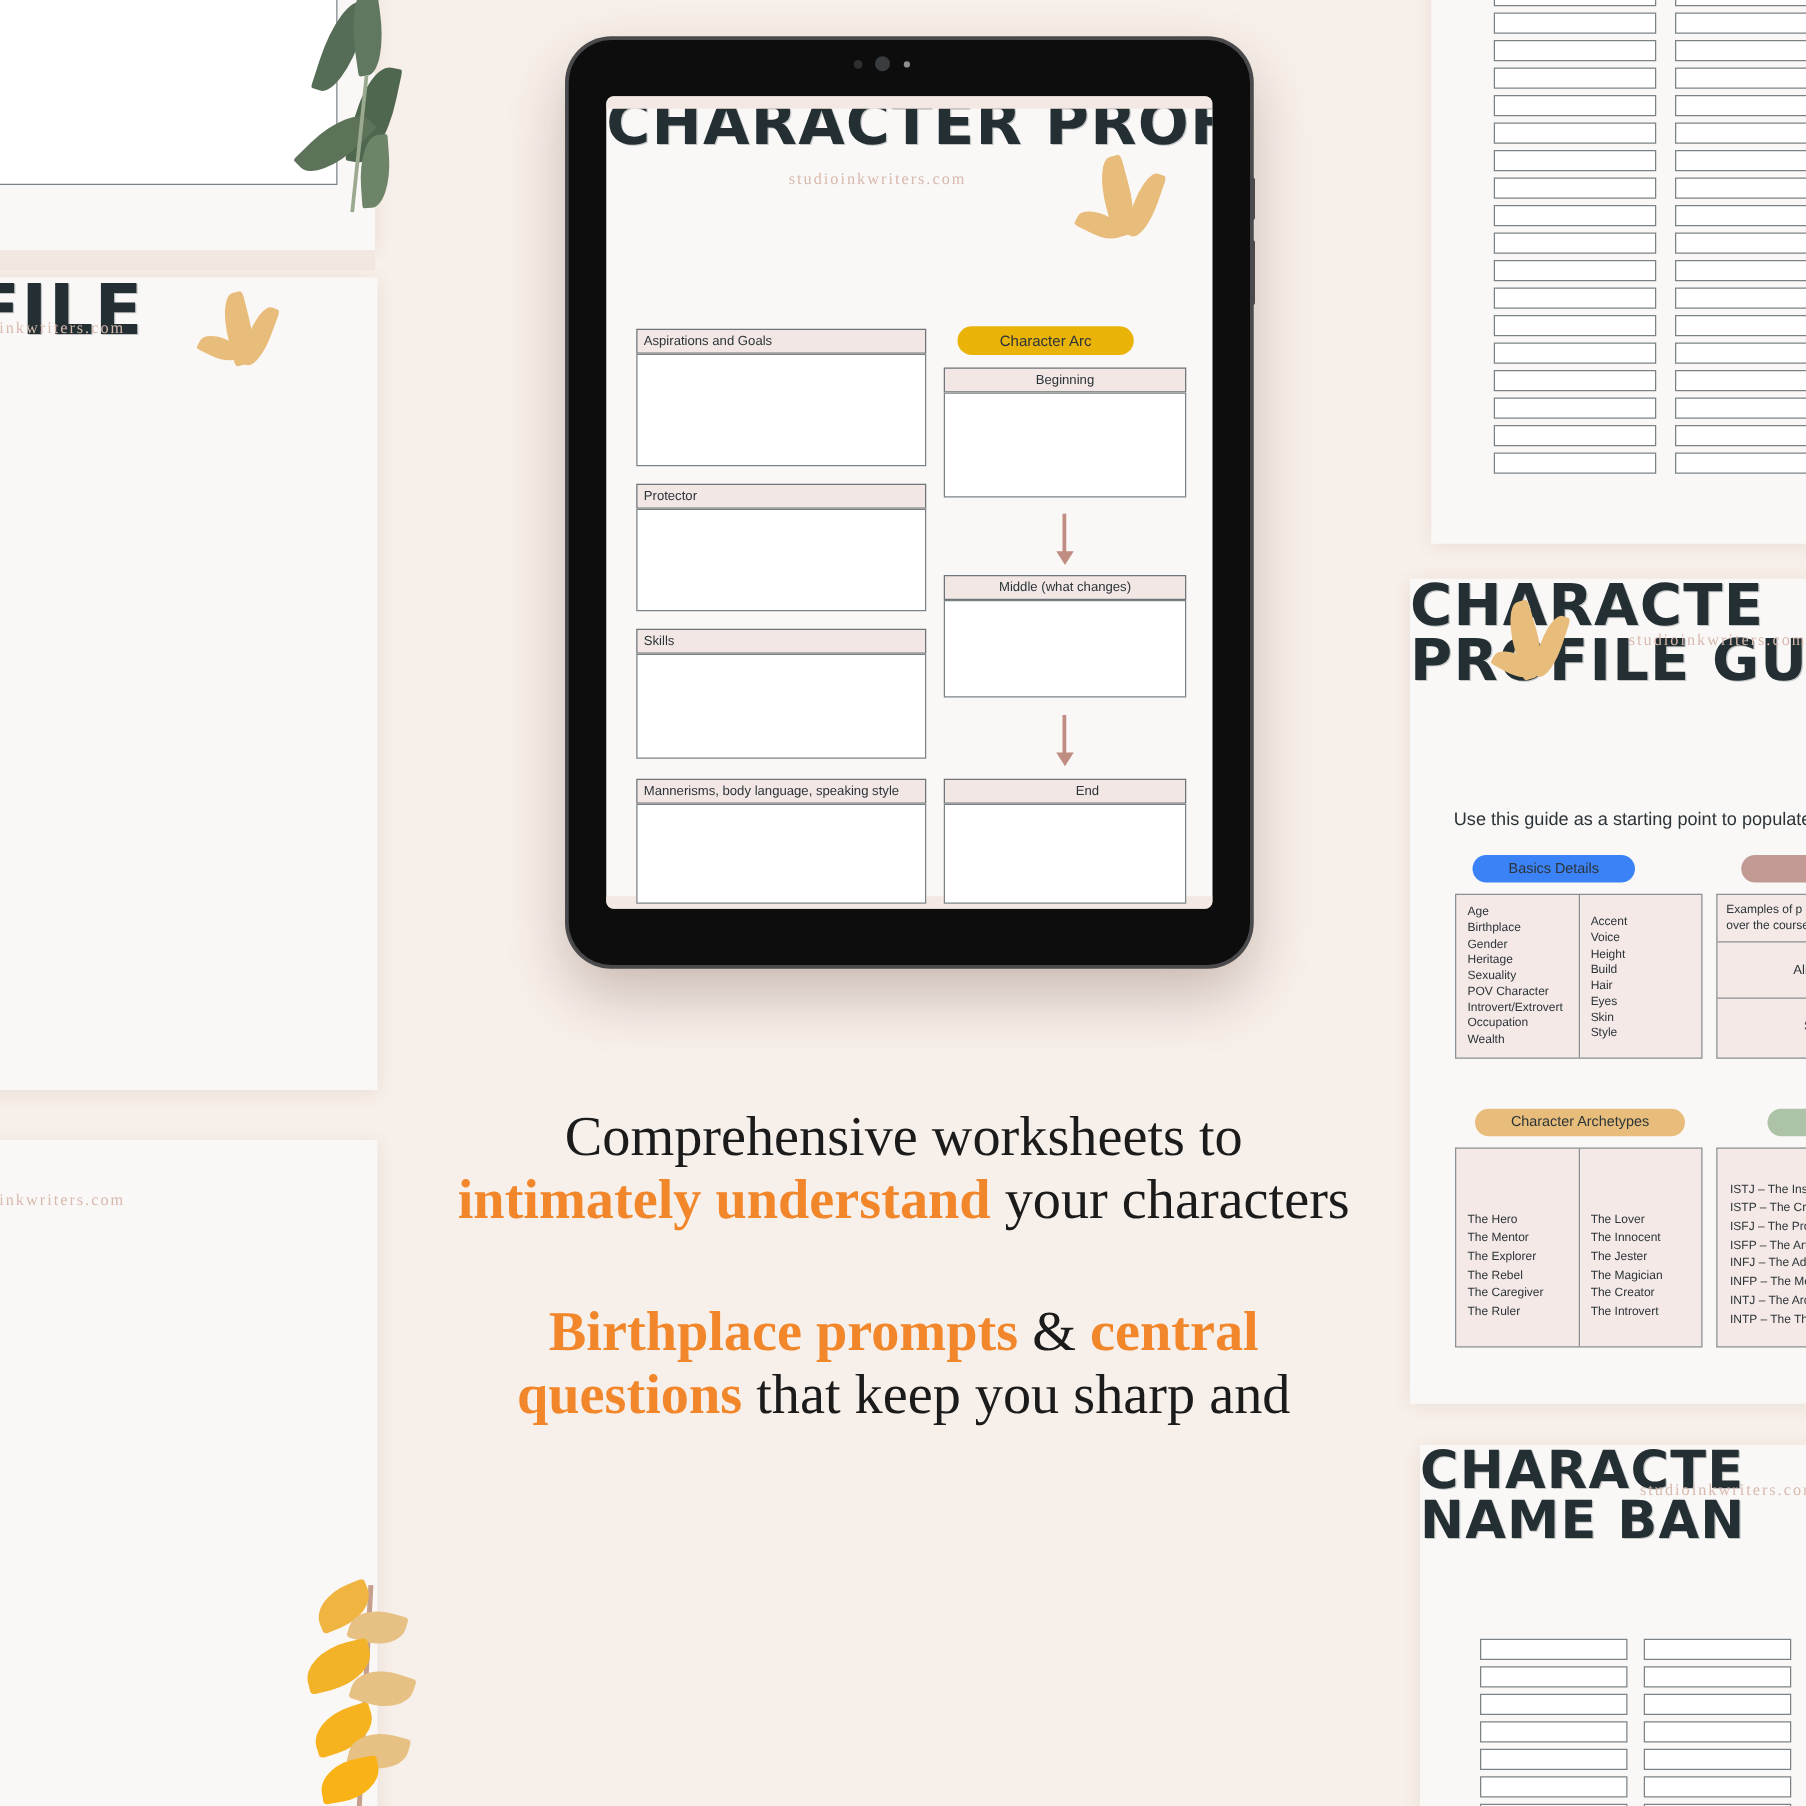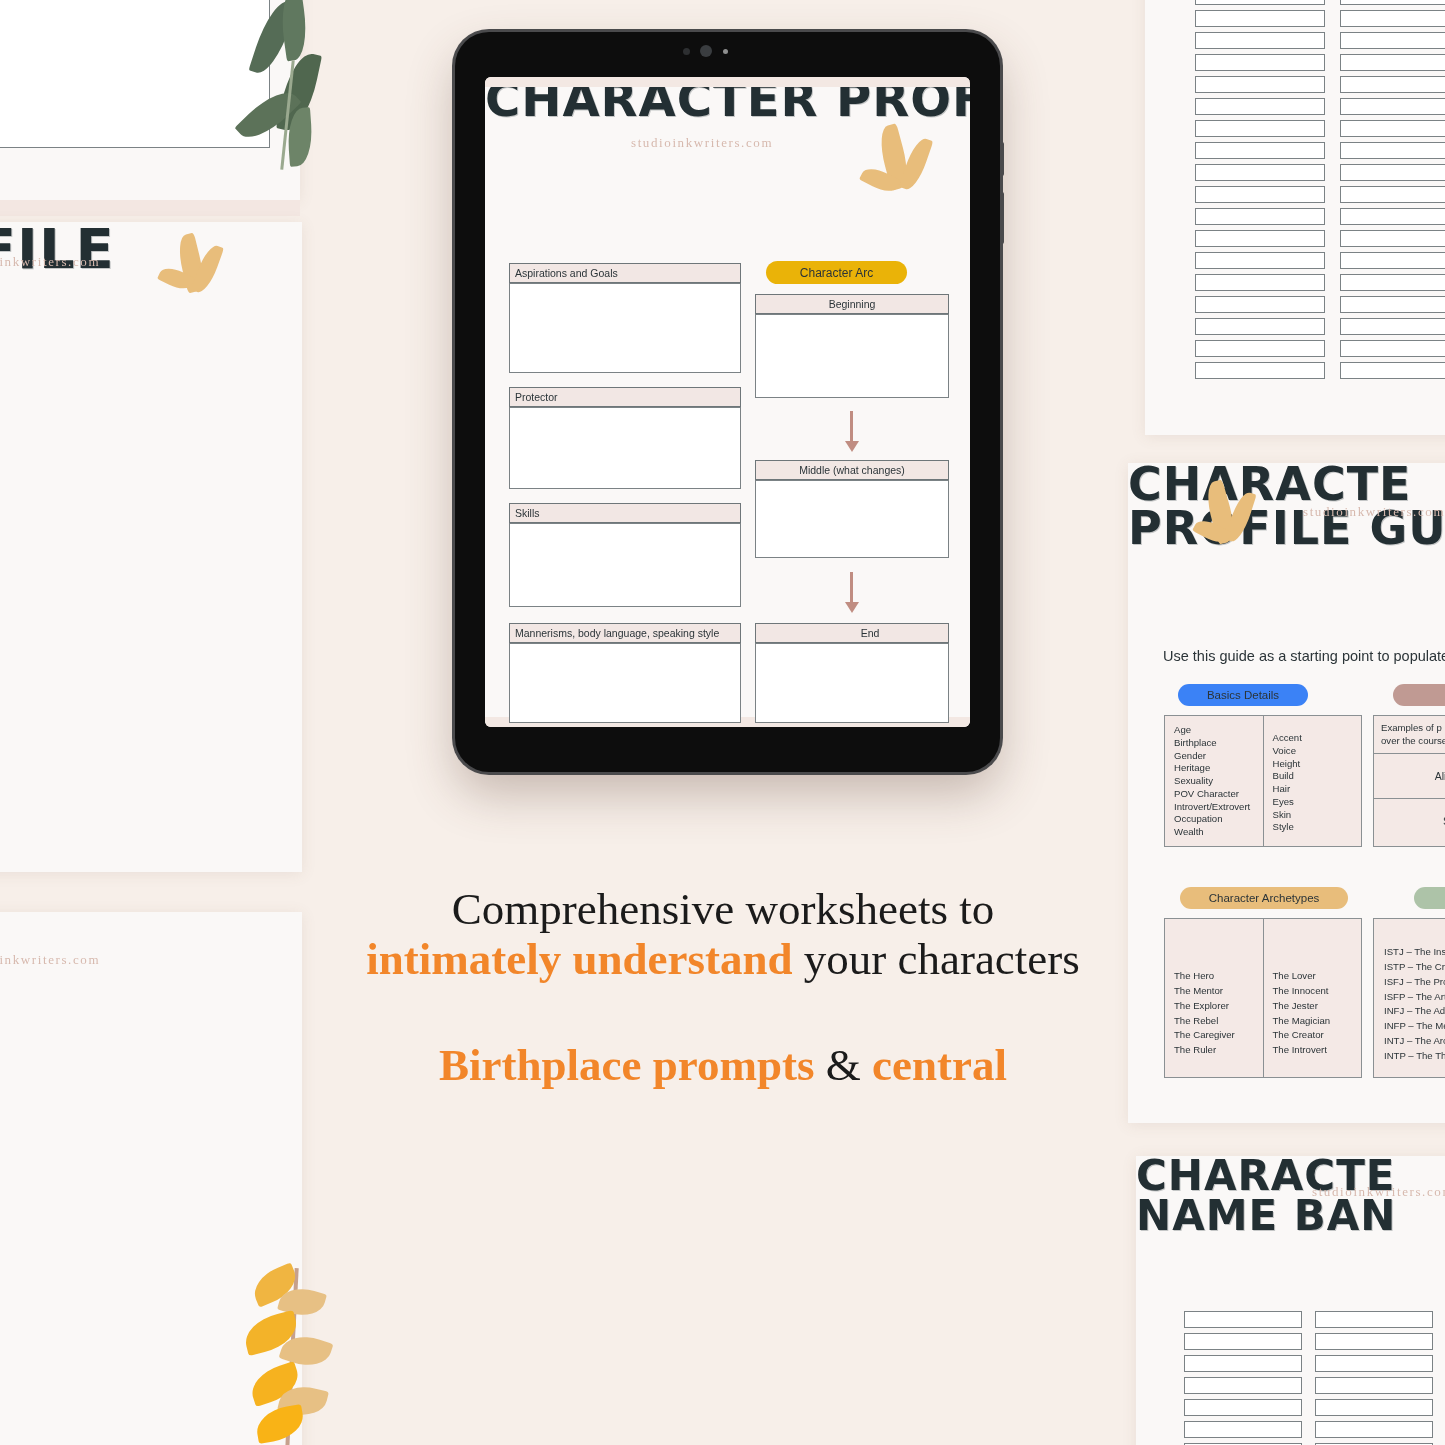--- a/index.html
+++ b/index.html
@@ -339,16 +339,19 @@
     <div>Comprehensive worksheets to</div>
     <div>
       <b>intimately understand</b><span> your characters</span>
     </div>
   </div>
 
   <div class="copy" style="left:318px;top:1040px;width:810px;font-size:45px;">
     <div>
       <b>Birthplace prompts</b><span> &amp; </span><b>central</b>
     </div>
+    <div>
+      <b>questions</b><span> that keep you sharp and</span>
+    </div>
   </div>
 
 
 </div>
 
 </body></html>

